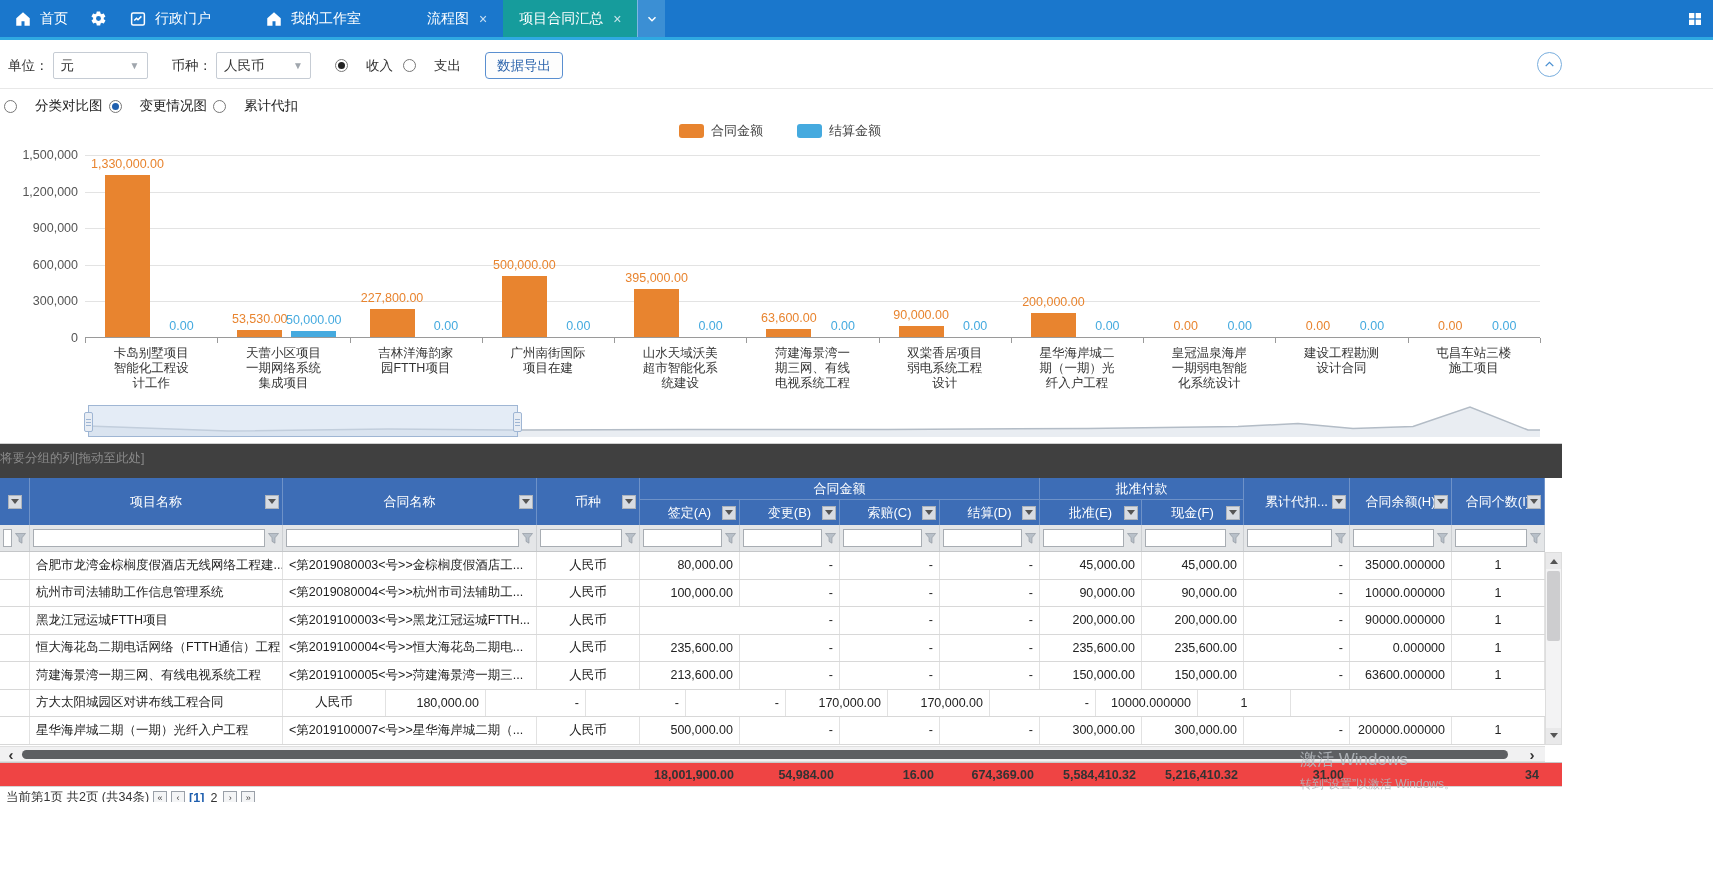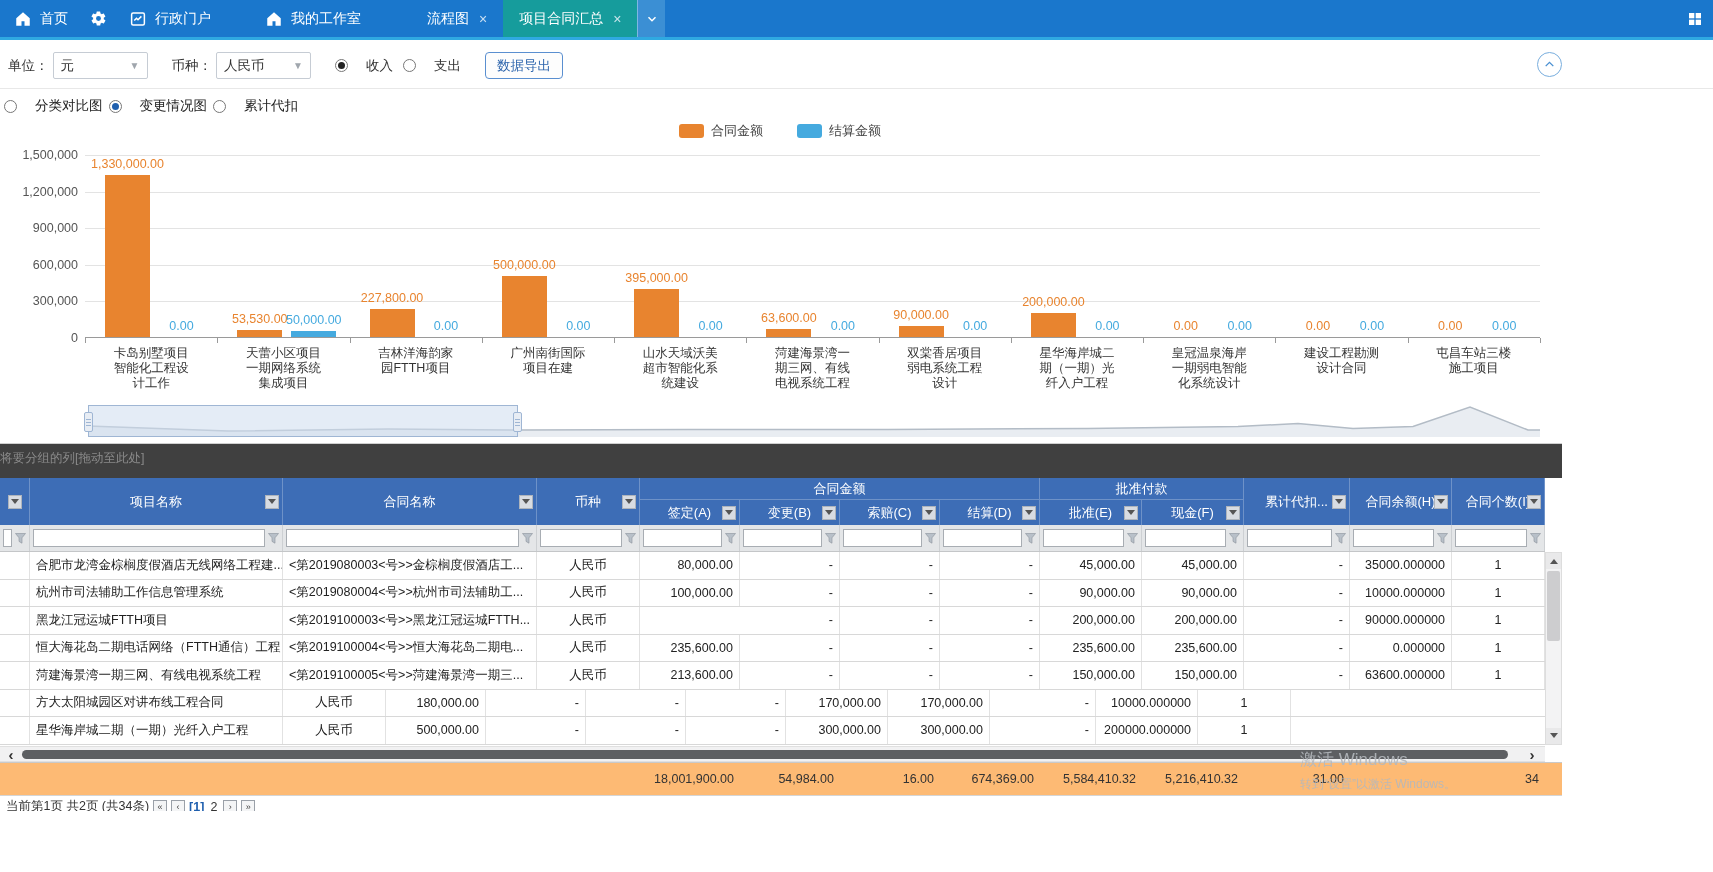--- a/index.html
+++ b/index.html
@@ -107,22 +107,22 @@
   .sbtn.up { top:0; } .sbtn.down { bottom:0; }
   .arr-up { border-left:4px solid transparent; border-right:4px solid transparent; border-bottom:5px solid #555; }
   .arr-down { border-left:4px solid transparent; border-right:4px solid transparent; border-top:5px solid #555; }
   #vthumb { position:absolute; left:1px; top:18px; width:13px; height:70px; background:#cdcdcf; border-radius:2px; cursor:grab; }
   #hscroll { position:relative; width:1545px; height:16px; margin-top:1.5px; background:#f1f1f2;
              border-top:1px solid #e0e0e0; border-bottom:1px solid #e0e0e0; }
   .hbtn { position:absolute; top:0; width:18px; height:14px; display:flex; align-items:center;
           justify-content:center; font-size:15px; font-weight:bold; color:#333; cursor:pointer; }
   #hthumb { position:absolute; left:22px; top:2.5px; width:1486px; height:9px; background:#5d5f62;
             border-radius:5px; cursor:grab; }
-  #gsummary { display:flex; width:1562px; height:34px; background:#fdba74; border-top:1px solid #c9c9c9;
-              border-bottom:1px solid #d5d5d5; }
+  #gsummary { display:flex; width:1562px; height:25px; background:#ef4444; border-top:1px solid #c9c9c9;
+              border-bottom:1px solid #d5d5d5;font-weight:bold; }
   .scell { padding:0 6px; display:flex; align-items:center; font-size:12.5px; color:#333; }
   #gpager { height:15px; overflow:hidden; width:1562px; }
   #gpager .inner { display:flex; align-items:center; gap:4px; padding:2px 0 0 6px; font-size:12.5px; color:#333; }
   .pgbox { width:14px; height:14px; border:1px solid #9aa0a8; background:#f4f5f6; display:flex;
            align-items:center; justify-content:center; font-size:9px; color:#444; cursor:pointer; }
   .pgcur { color:#1f5fae; font-weight:bold; cursor:pointer; }
   .pgnum { color:#333; cursor:pointer; margin:0 2px; }
 
   
   #watermark { position:absolute; left:1300px; top:748px; color:#b4b8bd; opacity:.9; z-index:50; pointer-events:none; }
@@ -565,20 +565,21 @@
           <div class="tcell ar" style="width: 100px;">-</div>
           <div class="tcell ar" style="width: 102px;">170,000.00</div>
           <div class="tcell ar" style="width: 102px;">170,000.00</div>
           <div class="tcell ar" style="width: 106px;">-</div>
           <div class="tcell ar" style="width: 102px;">10000.000000</div>
           <div class="tcell ac" style="width: 93px;">1</div>
         </div>
         <div class="trow">
           <div class="tcell ac" style="width: 30px;"></div>
           <div class="tcell al" style="width: 253px;">星华海岸城二期（一期）光纤入户工程</div>
+          <div class="tcell al" style="width: 254px;">&lt;第2019100007&lt;号&gt;&gt;星华海岸城二期（...</div>
           <div class="tcell ac" style="width: 103px;">人民币</div>
           <div class="tcell ar" style="width: 100px;">500,000.00</div>
           <div class="tcell ar" style="width: 100px;">-</div>
           <div class="tcell ar" style="width: 100px;">-</div>
           <div class="tcell ar" style="width: 100px;">-</div>
           <div class="tcell ar" style="width: 102px;">300,000.00</div>
           <div class="tcell ar" style="width: 102px;">300,000.00</div>
           <div class="tcell ar" style="width: 106px;">-</div>
           <div class="tcell ar" style="width: 102px;">200000.000000</div>
           <div class="tcell ac" style="width: 93px;">1</div>

